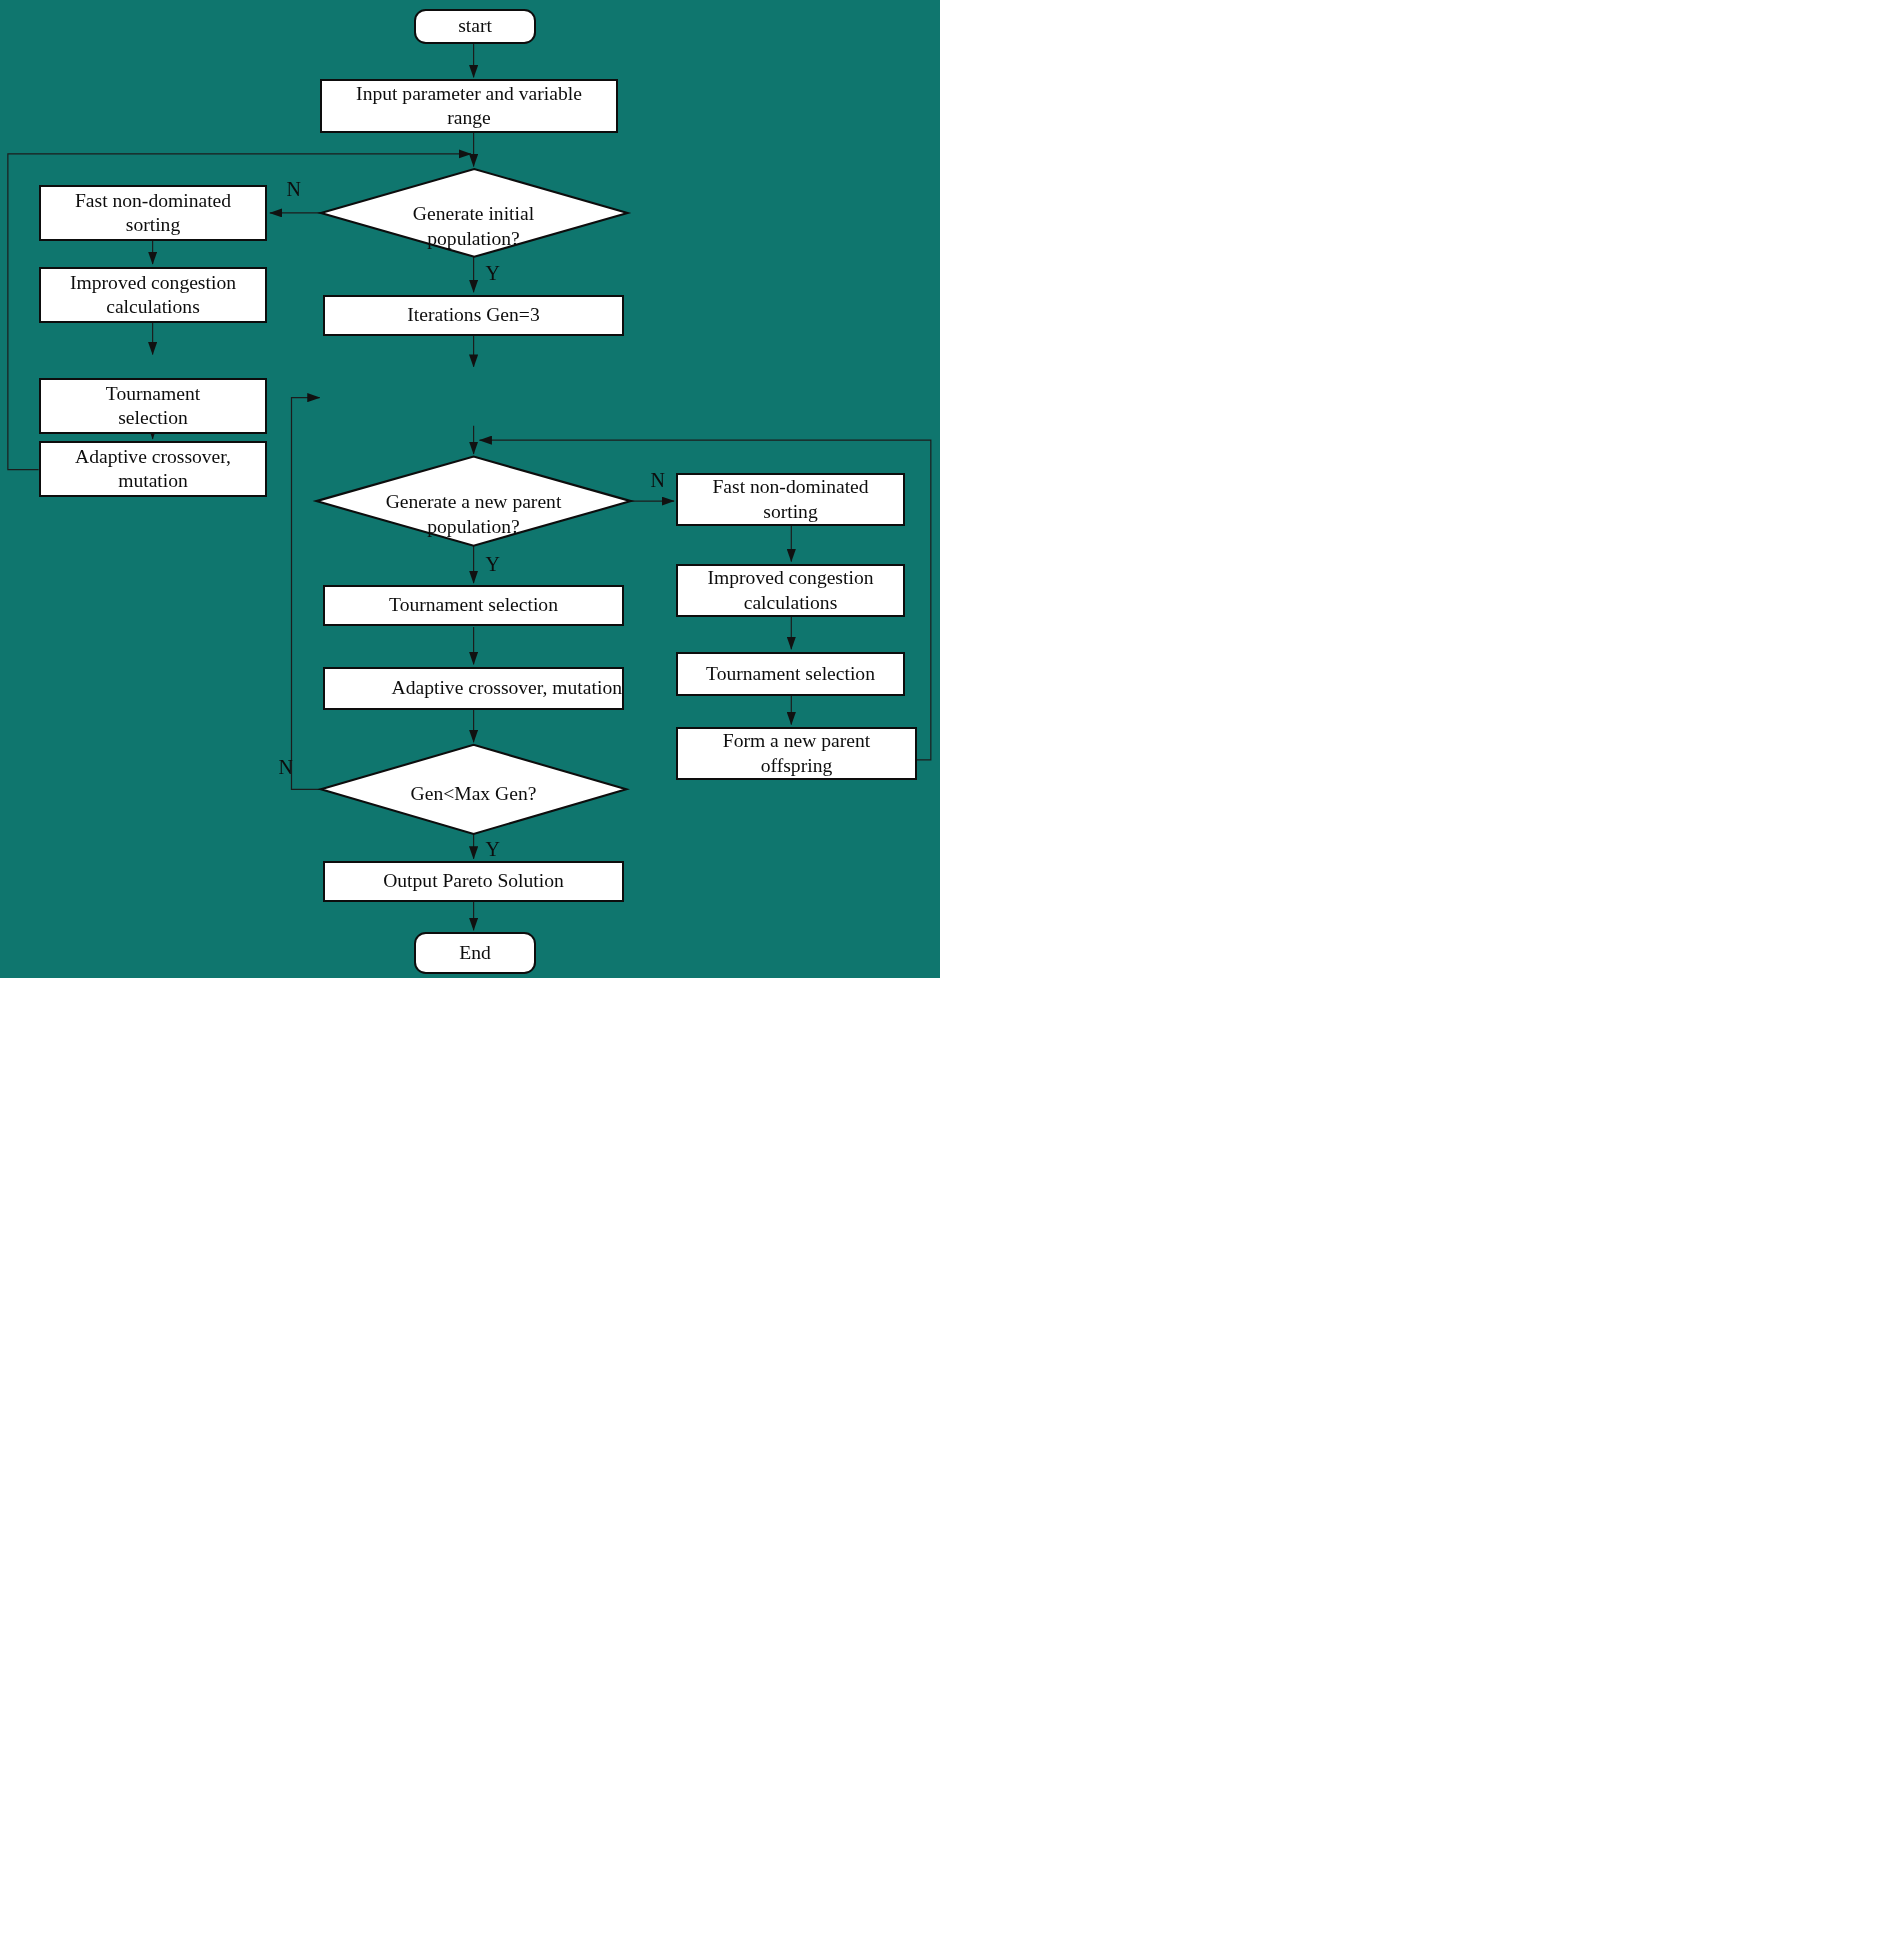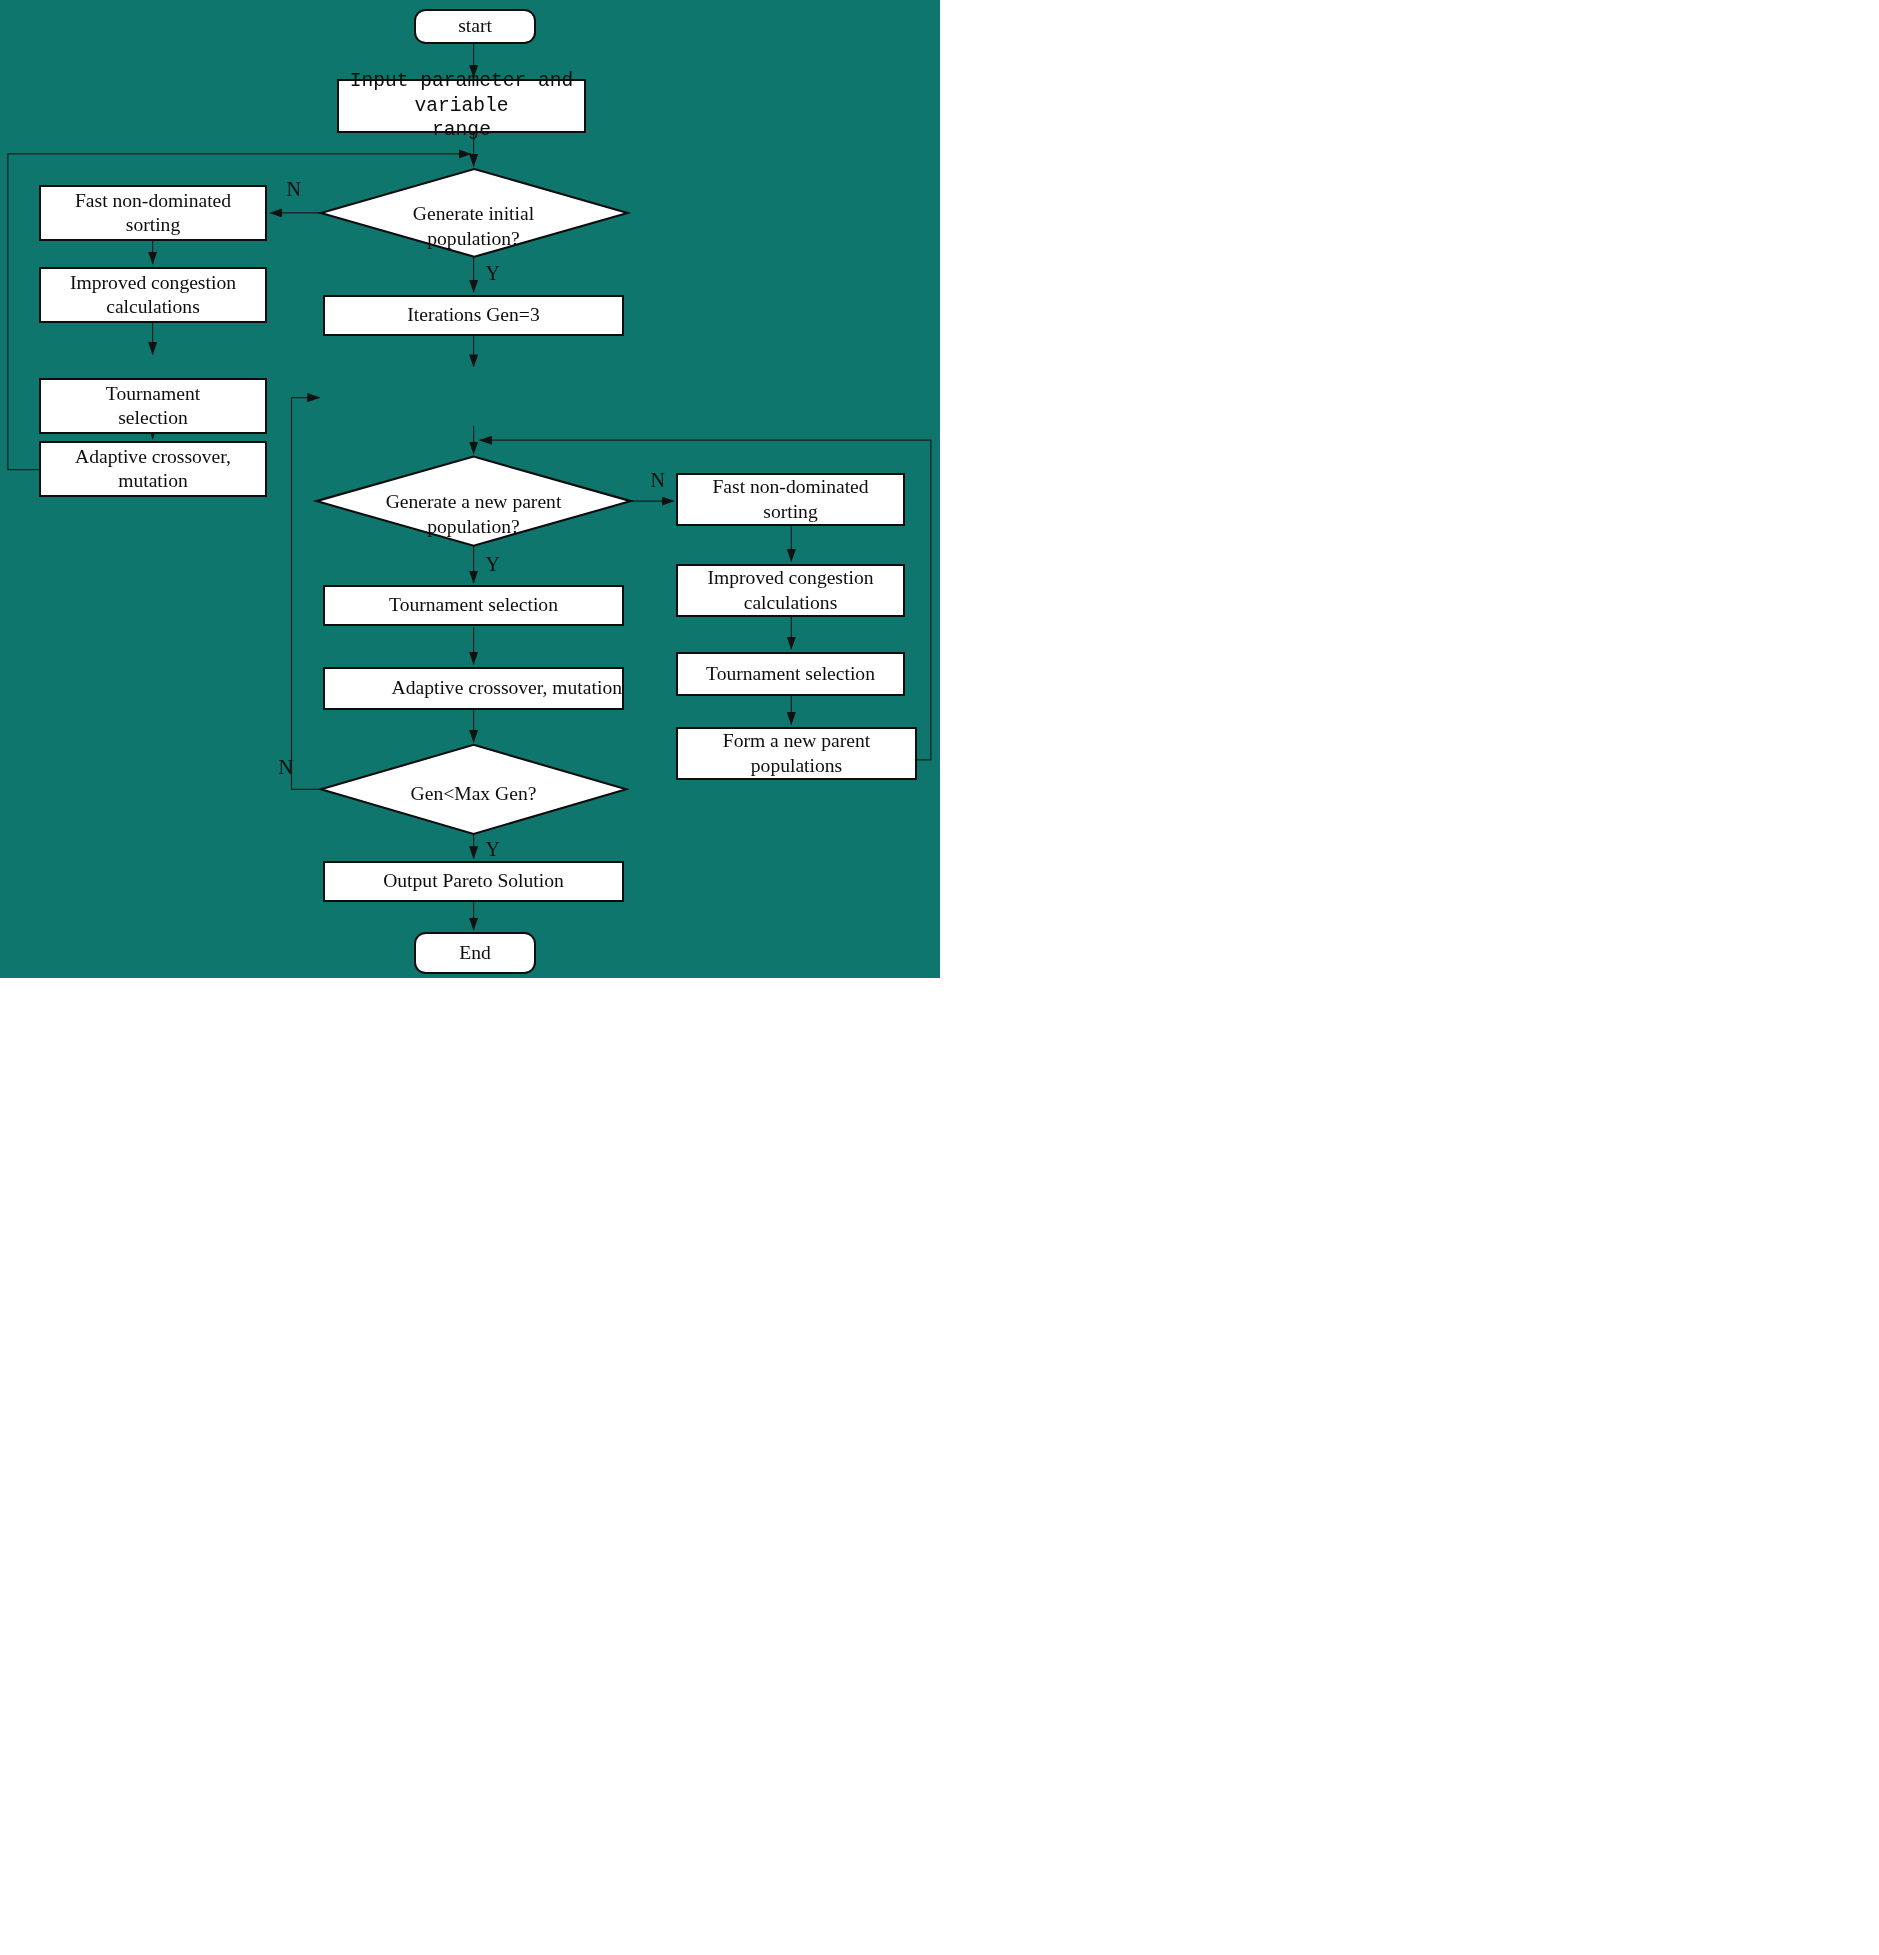--- a/index.html
+++ b/index.html
@@ -121,21 +121,21 @@
     <polygon class="diamond" points="483,765 723,697 963,765 723,833"></polygon>
     <polygon class="diamond" points="490,1205 723,1137 956,1205 723,1273"></polygon>
   </svg>
 
   <div class="node-layer">
 
     <div class="box rounded" style="left:414px; top:8.5px; width:122px; height:35px;">
       <span>start</span>
     </div>
 
-    <div class="box" style="left:337px; top:79px; width:249px; height:54px;font-family:Liberation Mono, monospace;">
+    <div class="box" style="left:320px; top:79px; width:298px; height:54px;">
       <span>Input parameter and variable</span>
       <span>range</span>
     </div>
 
     <div class="dlabel" style="left:336px; top:175px; width:275px; height:76px;">
       <span>Generate initial</span>
       <span>population?</span>
     </div>
 
     <div class="box" style="left:323px; top:295px; width:301px; height:41px;">
@@ -197,21 +197,21 @@
       <span>Improved congestion</span>
       <span>calculations</span>
     </div>
 
     <div class="box" style="left:676px; top:652px; width:229px; height:44px;">
       <span>Tournament selection</span>
     </div>
 
     <div class="box" style="left:676px; top:727px; width:241px; height:53px;">
       <span>Form a new parent</span>
-      <span>populations</span>
+      <span>offspring</span>
     </div>
 
     <div class="elabel" style="left:282px; top:178px;">N</div>
     <div class="elabel" style="left:481px; top:262px;">Y</div>
     <div class="elabel" style="left:646px; top:469px;">N</div>
     <div class="elabel" style="left:481px; top:553px;">Y</div>
     <div class="elabel" style="left:274px; top:756px;">N</div>
     <div class="elabel" style="left:481px; top:838px;">Y</div>
 
   </div>

